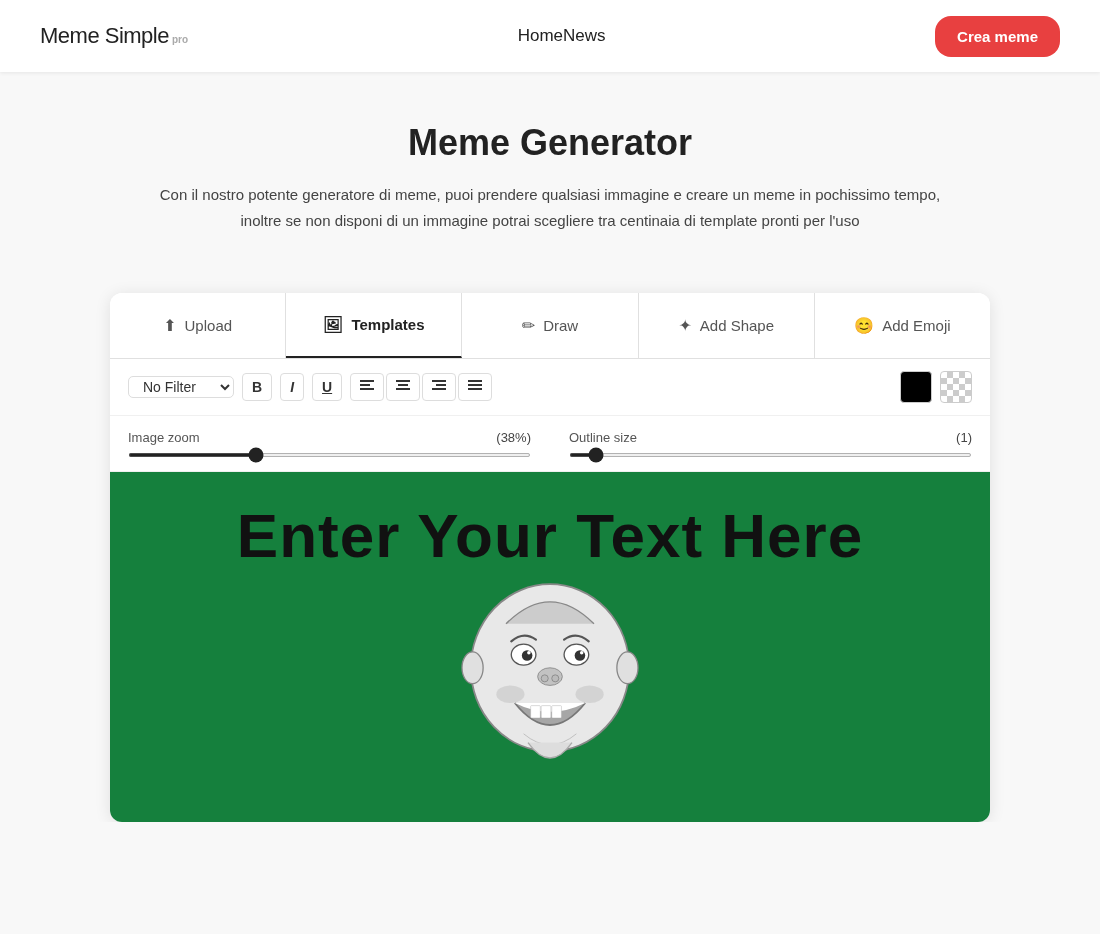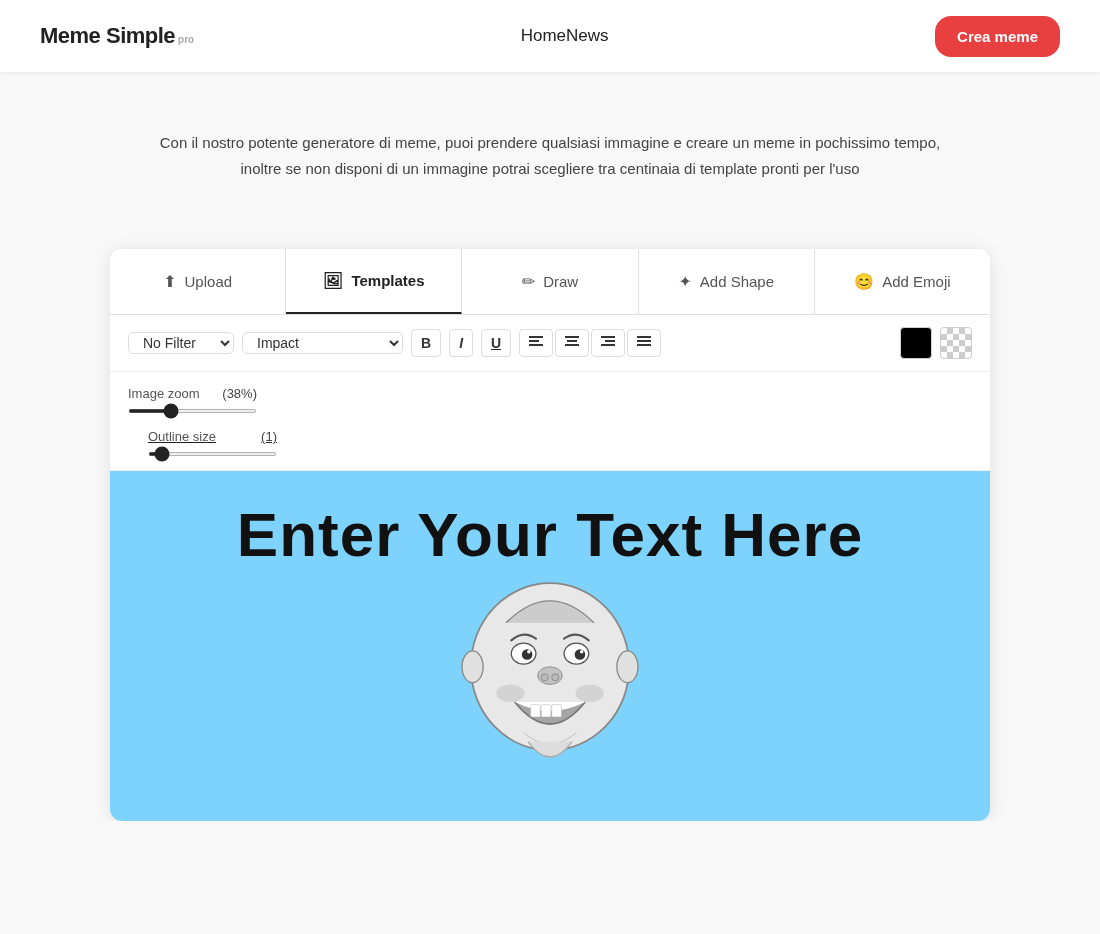--- a/index.html
+++ b/index.html
@@ -15,21 +15,21 @@
       height: 72px;
       box-shadow: 0 1px 4px rgba(0,0,0,0.08);
     }
     .navbar-logo {
       display: flex;
       align-items: baseline;
       gap: 2px;
     }
     .logo-text {
       font-size: 22px;
-      font-weight: 700;
+      font-weight: 400;
       color: #222;
       letter-spacing: -0.5px;
     }
     .logo-pro {
       font-size: 10px;
       font-weight: 700;
       color: #aaa;
       vertical-align: super;
       margin-left: 1px;
     }
@@ -62,21 +62,21 @@
     .hero h1 {
       font-size: 36px;
       font-weight: 700;
       margin-bottom: 18px;
       color: #222;
     }
     .hero p {
       font-size: 15px;
       color: #444;
       max-width: 820px;
-      margin: 8px auto;
+      margin: 0 auto;
       line-height: 1.7;
     }
 
     
     .tool-container {
       background: #fff;
       border-radius: 12px;
       box-shadow: 0 2px 16px rgba(0,0,0,0.10);
       max-width: 880px;
       margin: 30px auto 0;
@@ -153,25 +153,24 @@
       border-radius: 4px;
       border: 1px solid #ccc;
       cursor: pointer;
       display: inline-block;
     }
     .spacer { flex: 1; }
 
     
     .sliders-row {
       display: flex;
-      align-items: flex-start;
+      align-items: flex-end;
       padding: 14px 18px 14px;
       border-bottom: 1px solid #f0f0f0;
-      gap: 16px;
-      flex-direction: column;
+      gap: 8px;
     }
     .slider-group {
       flex: 1;
       display: flex;
       flex-direction: column;
       gap: 8px;
       padding: 0 10px 0 0;
     }
     .slider-group:not(:last-child) {
       border-right: none;
@@ -188,21 +187,21 @@
     }
     input[type="range"] {
       width: 100%;
       accent-color: #222;
       height: 4px;
       cursor: pointer;
     }
 
     
     .meme-canvas {
-      background: #7dd3fc;
+      background: #15803d;
       min-height: 350px;
       display: flex;
       flex-direction: column;
       align-items: center;
       justify-content: flex-start;
       position: relative;
       overflow: hidden;
     }
     .meme-text {
       font-family: Impact, 'Arial Black', sans-serif;
@@ -256,20 +255,21 @@
       <a href="#">Home</a>
     </li>
     <li>
       <a href="#">News</a>
     </li>
   </ul>
   <button class="crea-btn">Crea meme</button>
 </nav>
 
 <section class="hero">
+  <h1>Meme Generator</h1>
   <p>Con il nostro potente generatore di meme, puoi prendere qualsiasi immagine e creare un meme in pochissimo tempo, inoltre se non disponi di un immagine potrai scegliere tra centinaia di template pronti per l'uso</p>
 </section>
 
 <div class="tool-container">
 
   <div class="tabs">
     <div class="tab">
       <span class="tab-icon">⬆</span>
       <span>Upload</span>
     </div>
@@ -291,27 +291,20 @@
     </div>
   </div>
 
   <div class="toolbar">
     <select class="filter-select">
       <option>No Filter</option>
       <option>Grayscale</option>
       <option>Sepia</option>
       <option>Blur</option>
       <option>Invert</option>
-    </select>
-    <select class="font-select">
-      <option>Impact</option>
-      <option>Arial</option>
-      <option>Comic Sans MS</option>
-      <option>Times New Roman</option>
-      <option>Verdana</option>
     </select>
     <button class="toolbar-btn" style="font-weight:900;">B</button>
     <button class="toolbar-btn" style="font-style:italic;">I</button>
     <button class="toolbar-btn" style="text-decoration:underline;">U</button>
     <div class="align-group">
       <button class="toolbar-btn" title="Align Left">
         <svg width="14" height="12" viewBox="0 0 14 12">
           <rect x="0" y="0" width="14" height="2" fill="#333"></rect>
           <rect x="0" y="4" width="10" height="2" fill="#333"></rect>
           <rect x="0" y="8" width="14" height="2" fill="#333"></rect>
@@ -345,21 +338,21 @@
   </div>
 
   <div class="sliders-row">
     <div class="slider-group">
       <div class="slider-label-row">
         <span>Image zoom</span>
         <span class="slider-val">(38%)</span>
       </div>
       <input type="range" min="10" max="300" value="100" style="">
     </div>
-    <div class="slider-group" style="padding: 0 0 0 20px; text-decoration: underline;">
+    <div class="slider-group" style="padding: 0 0 0 20px;">
       <div class="slider-label-row">
         <span>Outline size</span>
         <span class="slider-val">(1)</span>
       </div>
       <input type="range" min="0" max="20" value="1" style="">
     </div>
   </div>
 
   <div class="meme-canvas">
     <div class="meme-text">Enter Your Text Here</div>

